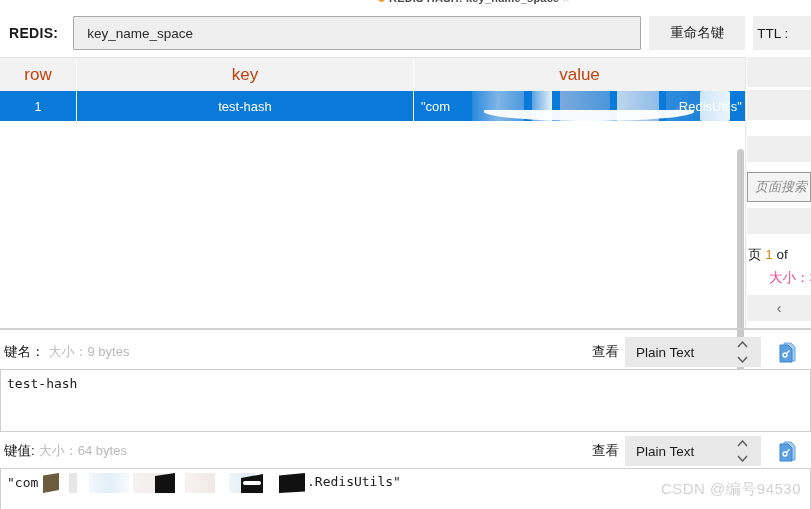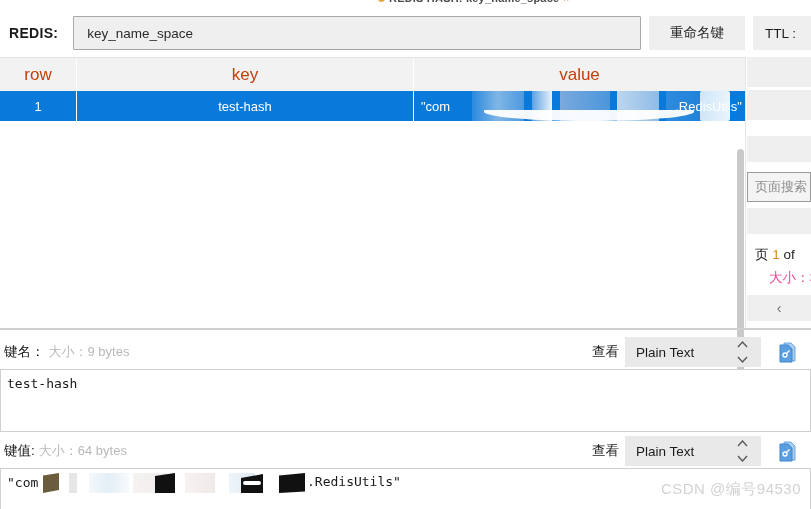--- a/index.html
+++ b/index.html
@@ -70,21 +70,21 @@
     display: flex; align-items: center; justify-content: center;
     font-size: 13.5px; color: #1c1c1c;
     font-family: "Liberation Sans", sans-serif;
     cursor: pointer;
   }
   .ttl-box {
     margin-left: 8px;
     width: 60px; height: 34px;
     background: #efefef;
     display: flex; align-items: center; justify-content: flex-start;
-    padding-left: 12px;
+    padding-left: 4px;
     font-size: 13.5px; color: #1c1c1c;
   }
 
   
   .table-wrap {
     position: absolute; left: 0; top: 57px;
     width: 746px; height: 271px;
     background: #ffffff;
   }
   .thead {
@@ -173,27 +173,27 @@
   .strip-b { height: 30px; margin-top: 3px; }
   .strip-c { height: 26px; margin-top: 16px; }
   .side-search {
     margin-top: 10px;
     width: 64px; height: 30px;
     background: #f4f4f4;
     border: 1px solid #9a9a9a;
     display: flex; align-items: center;
     padding-left: 7px;
     font-size: 13px; color: #8c8c8c;
-    white-space: nowrap; overflow: hidden;
+    white-space: nowrap; overflow: hidden; font-style: italic;
   }
   .strip-d { height: 26px; margin-top: 6px; }
   .page-line {
     margin-top: 12px;
     font-size: 13.5px; color: #1f1f1f;
-    padding-left: 8px; white-space: nowrap;
+    padding-left: 1px; white-space: nowrap;
   }
   .page-line .num { color: #d88a12; }
   .size-line {
     margin-top: 5px;
     font-size: 13.5px; color: #ec4899;
     padding-left: 22px; white-space: nowrap;
   }
   .pager {
     margin-top: 8px;
     width: 64px; height: 26px;

